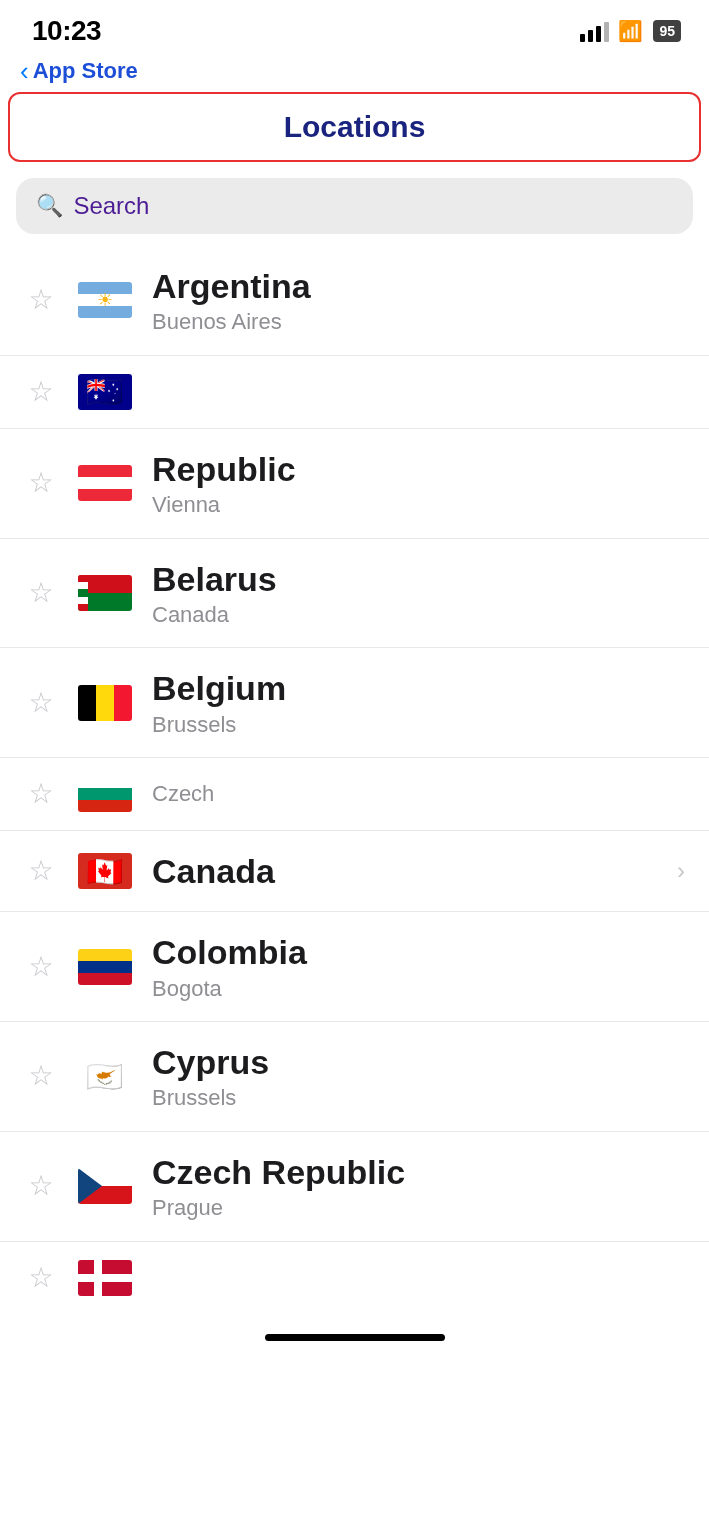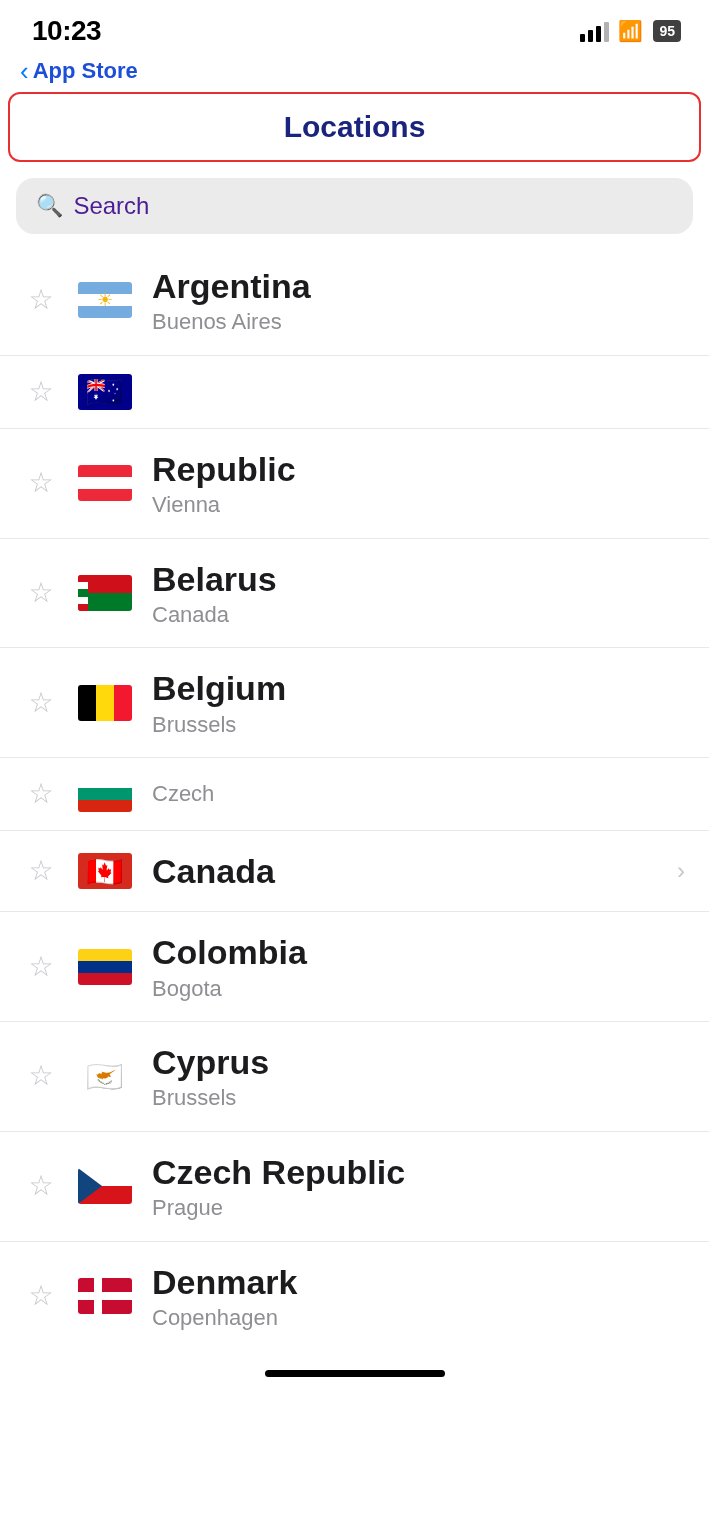--- a/index.html
+++ b/index.html
@@ -450,23 +450,19 @@
     <div class="flag flag-cz"></div>
     <div class="location-info">
       <div class="location-name">Czech Republic</div>
       <div class="location-city">Prague</div>
     </div>
 
   </div>
     <div class="location-item">
     <span class="star-icon">☆</span>
     <div class="flag flag-dk"></div>
-    <div class="location-info">
-      <div class="location-name">Denmark</div>
-      <div class="location-city">Copenhagen</div>
-    </div>
 
   </div>
   </div>
 
 <div class="home-indicator">
   <div class="home-bar"></div>
 </div>
 
 </body></html>

